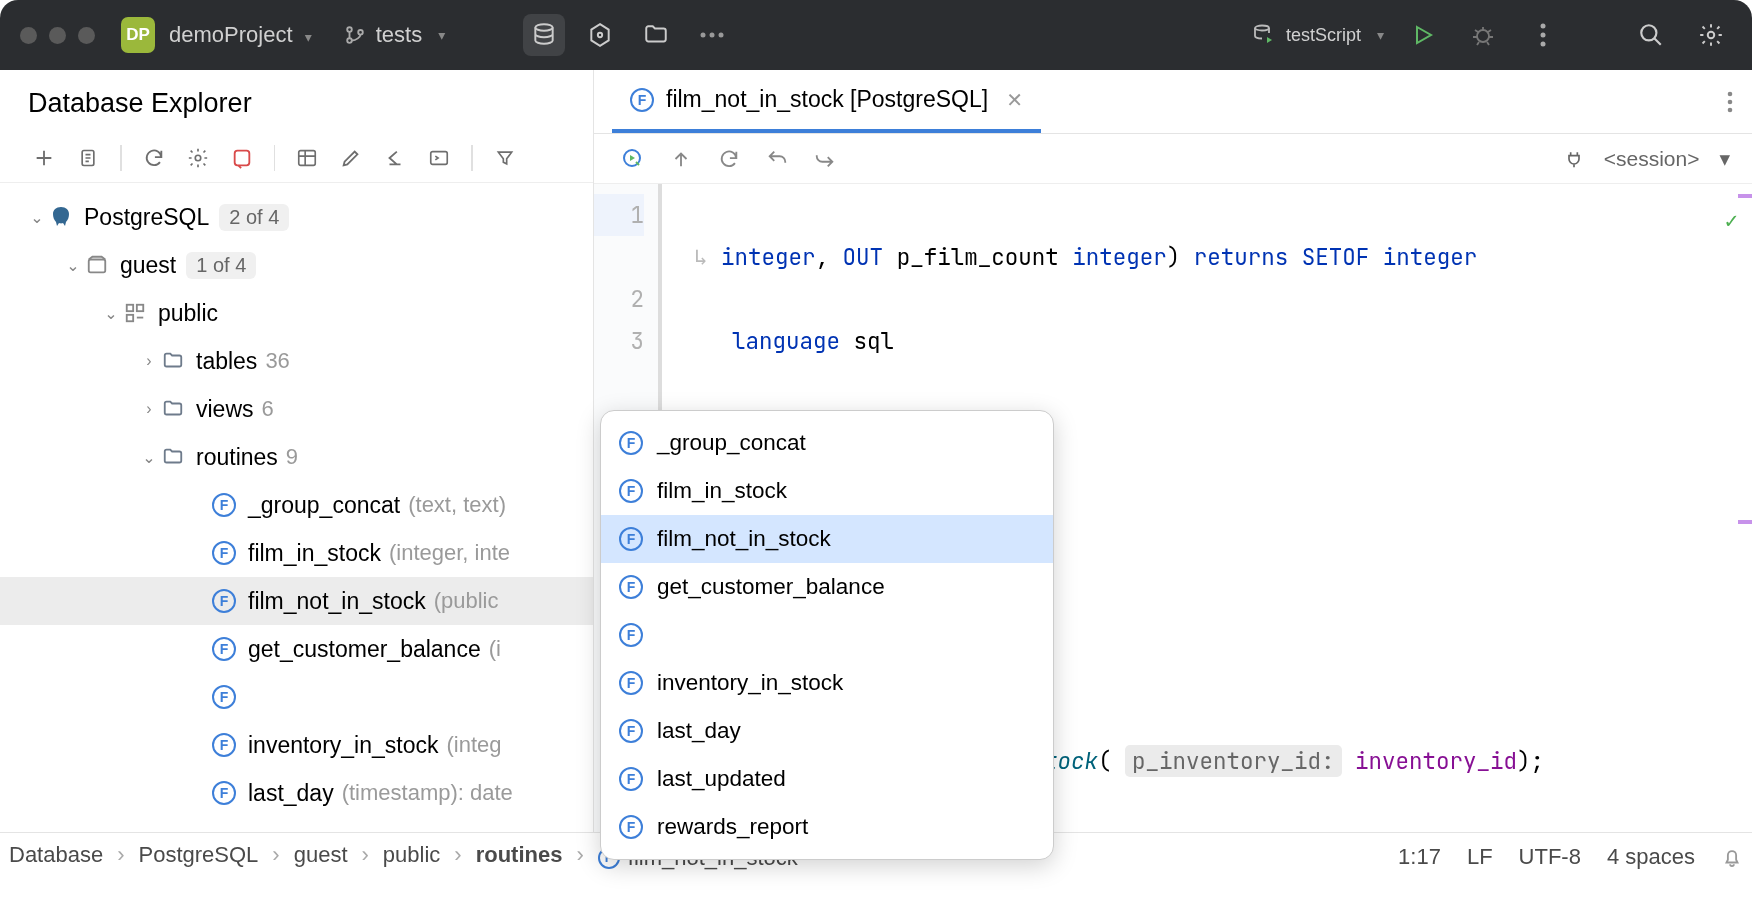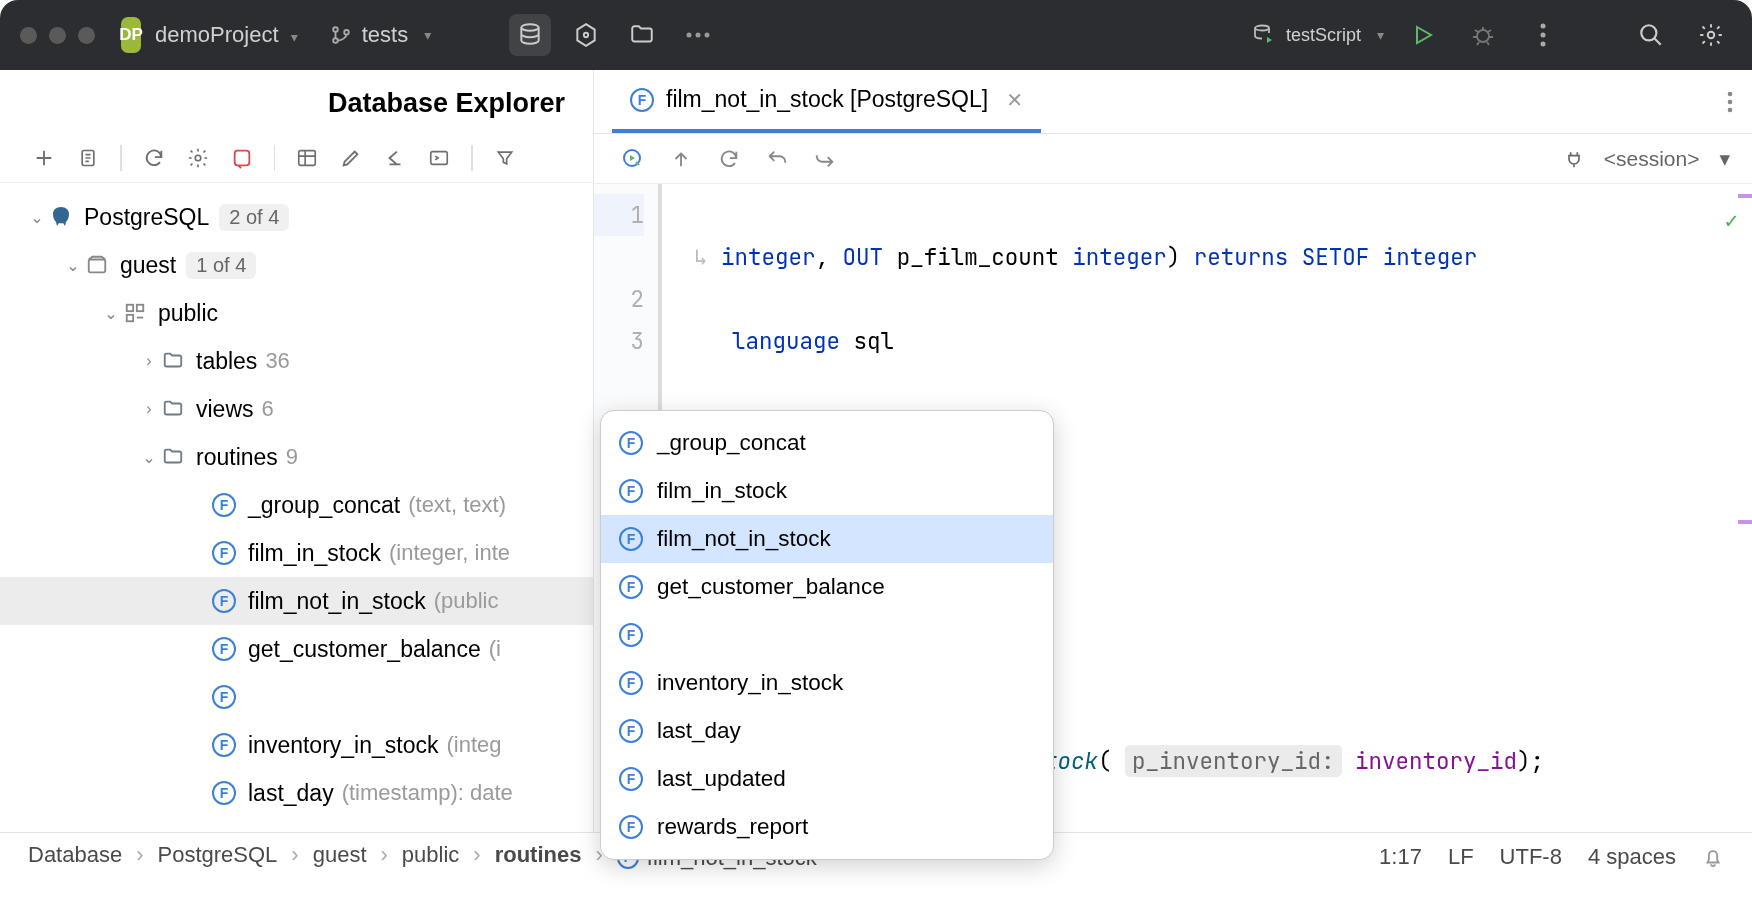--- a/index.html
+++ b/index.html
@@ -1,33 +1,33 @@
 <!DOCTYPE html>
 <html><head>
 <meta charset="utf-8">
 <style>
 * { box-sizing: border-box; margin: 0; padding: 0; }
 html, body { width: 1752px; height: 902px; font-family: -apple-system, BlinkMacSystemFont, "Segoe UI", sans-serif; overflow: hidden; background: #fff; }
 .titlebar { height: 70px; background: #2b2d30; display: flex; align-items: center; padding: 0 20px; gap: 14px; border-radius: 18px 18px 0 0; }
 .traffic { display: flex; gap: 12px; margin-right: 12px; }
 .dot { width: 17px; height: 17px; border-radius: 50%; background: #5a5a5a; }
-.proj-badge { width: 20px; height: 36px; border-radius: 7px; background: #9bb83b; color: #fff; font-weight: 700; font-size: 17px; display: flex; align-items: center; justify-content: center; }
+.proj-badge { width: 34px; height: 36px; border-radius: 7px; background: #9bb83b; color: #fff; font-weight: 700; font-size: 17px; display: flex; align-items: center; justify-content: center; }
 .proj-name { color: #d0d0d0; font-size: 22px; }
 .chev-down { color: #888; font-size: 14px; margin-left: 6px; }
 .branch-ico { color: #aaa; font-size: 20px; }
 .tb-gap { margin-left: 18px; display: flex; align-items: center; gap: 10px; }
 .tb-icon { width: 42px; height: 42px; display: flex; align-items: center; justify-content: center; color: #bbb; border-radius: 8px; }
 .tb-icon.active { background: #414346; }
 .tb-right { margin-left: auto; display: flex; align-items: center; gap: 18px; }
 .run-name { color: #d0d0d0; font-size: 18px; }
 .play { color: #5fb865; }
 .bug { color: #777; }
 .body { display: flex; height: 762px; }
 .explorer { width: 594px; border-right: 1.5px solid #e4e4e4; display: flex; flex-direction: column; overflow: hidden; }
-.ex-title { font-size: 27px; font-weight: 700; padding: 18px 28px 14px; text-align: right; }
+.ex-title { font-size: 27px; font-weight: 400; padding: 18px 28px 14px; }
 .ex-toolbar { height: 50px; display: flex; align-items: center; gap: 8px; padding: 0 26px; border-bottom: 1.5px solid #eee; }
 .ex-toolbar .sep { width: 1.5px; height: 26px; background: #e0e0e0; margin: 0 6px; }
 .ex-tbtn { width: 36px; height: 36px; display: flex; align-items: center; justify-content: center; color: #6e6e6e; border-radius: 6px; }
 .ex-tbtn.red { color: #d94a4a; }
 .tree { flex: 1; overflow: hidden; font-size: 23px; padding-top: 10px; }
 .trow { display: flex; align-items: center; height: 48px; white-space: nowrap; }
 .trow.selected { background: #ececec; }
 .twisty { width: 22px; color: #888; font-size: 16px; text-align: center; }
 .nico { width: 26px; height: 26px; display: flex; align-items: center; justify-content: center; margin-right: 10px; }
 .fn-ico { width: 24px; height: 24px; border: 2px solid #3d7fd9; border-radius: 50%; color: #3d7fd9; font-size: 14px; font-weight: 600; display: flex; align-items: center; justify-content: center; }
@@ -54,21 +54,21 @@
 .iden { color: #000; }
 .pname { color: #871094; }
 .str-box { background: #ebebeb; border-radius: 5px; padding: 1px 7px; color: #666; }
 .hl { background: #e6ecf5; }
 .check { position: absolute; right: 14px; top: 16px; color: #4caf50; font-size: 22px; }
 .scroll-marker { position: absolute; right: 0; top: 10px; width: 14px; height: 4px; background: #c792ea; }
 .scroll-marker2 { position: absolute; right: 0; top: 336px; width: 14px; height: 4px; background: #c792ea; }
 .popup { position: absolute; left: 600px; top: 410px; width: 454px; background: #fff; border: 1.5px solid #ccc; border-radius: 14px; box-shadow: 0 6px 24px rgba(0,0,0,.18); padding: 8px 0; z-index: 50; font-size: 22.5px; }
 .prow { display: flex; align-items: center; gap: 14px; padding: 6px 18px; height: 48px; }
 .prow.sel { background: #d4e6ff; }
-.statusbar { height: 48px; border-top: 1.5px solid #e4e4e4; display: flex; align-items: center; font-size: 22px; color: #4a4a4a; padding: 0 28px; background: #fff; }
+.statusbar { height: 48px; border-top: 1.5px solid #e4e4e4; display: flex; align-items: center; font-size: 22px; color: #4a4a4a; padding: 0 9px; background: #fff; }
 .crumb-sep { color: #aaa; margin: 0 14px; }
 .sb-right { margin-left: auto; display: flex; align-items: center; gap: 26px; }
 .bell { color: #999; }
 svg { display: block; }
 </style>
 </head>
 <body>
 
 <div class="titlebar">
   <div class="traffic">

